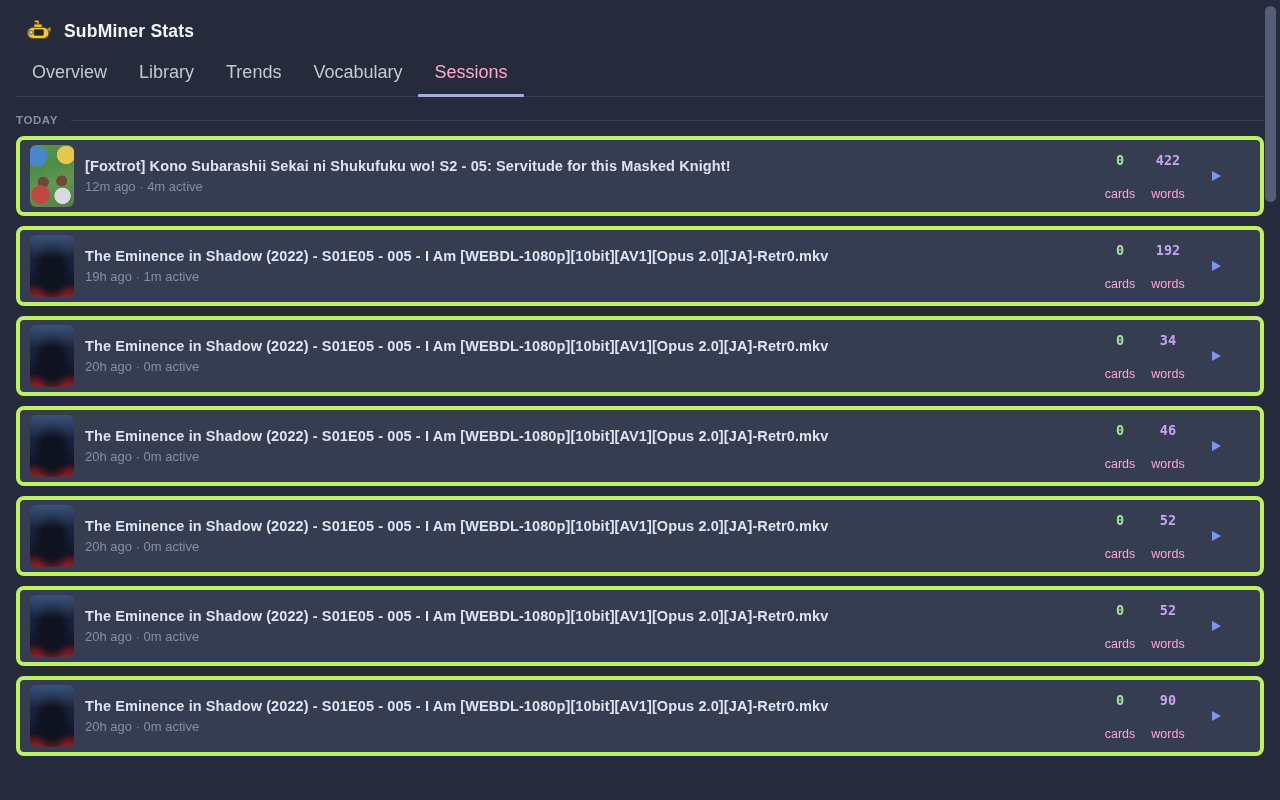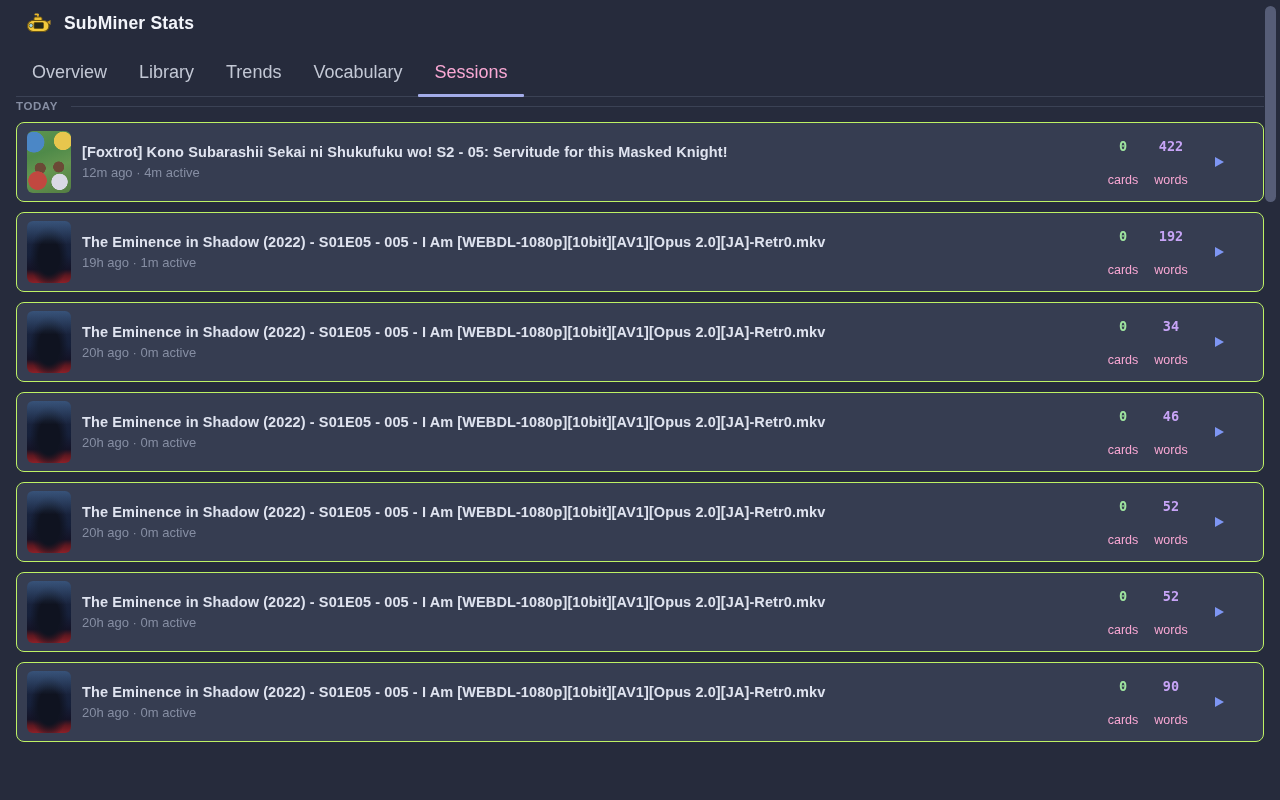--- a/index.html
+++ b/index.html
@@ -7,21 +7,21 @@
   body {
     background: var(--page_bg, #262b3c);
     font-family: "Liberation Sans", sans-serif;
     color:#e3e6f0;
     position:relative;
   }
   .app { width:100%; height:100%; }
 
   
   .app-header {
-    display:flex; align-items:flex-start; gap:13px;
+    display:flex; align-items:flex-end; gap:13px;
     padding:13px 26px 0 26px; height:42px;
   }
   .logo svg { display:block; }
   .app-title { font-size:17.5px; font-weight:700; color:#f2f4fa; letter-spacing:.2px; }
 
   
   .tabs {
     display:flex; margin:10px 16px 0 16px;
     border-bottom:1px solid var(--divider, #3b4255);
   }
@@ -44,35 +44,35 @@
     border:1px solid #3f465c; border-radius:8px;
     padding:0 14px; font-size:14px; color:#dfe3ee;
     font-family:"Liberation Sans", sans-serif;
     outline:none;
   }
   .search-input::placeholder { color:#7f8799; }
 
   
   .section-row {
     display:flex; align-items:center; gap:13px;
-    margin:3px 16px 10px 16px;
+    margin:17px 16px 10px 16px;
   }
   .section-label {
     font-size:11.5px; font-weight:700; letter-spacing:.6px;
     color:#868ea3; text-transform:uppercase;
   }
   .section-divider { flex:1; height:1px; background: var(--divider, #3b4255); }
 
   
   .session-list { margin:0 16px; }
   .session-card {
     display:flex; align-items:center;
     height:80px; margin-bottom:10px; padding:0 0 0 10px;
     background: var(--card_bg, #363d51);
-    border:1px solid #bef264; border-radius:8px;
+    border:4px solid #bef264; border-radius:8px;
     cursor:pointer;
   }
   .session-thumb {
     width:44px; height:62px; border-radius:6px;
     margin-right:11px; flex-shrink:0;
     background:#1a1f30;
   }
   .thumb-konosuba {
     background:
       radial-gradient(circle at 24% 80%, #c14840 0 15%, rgba(0,0,0,0) 16%),

